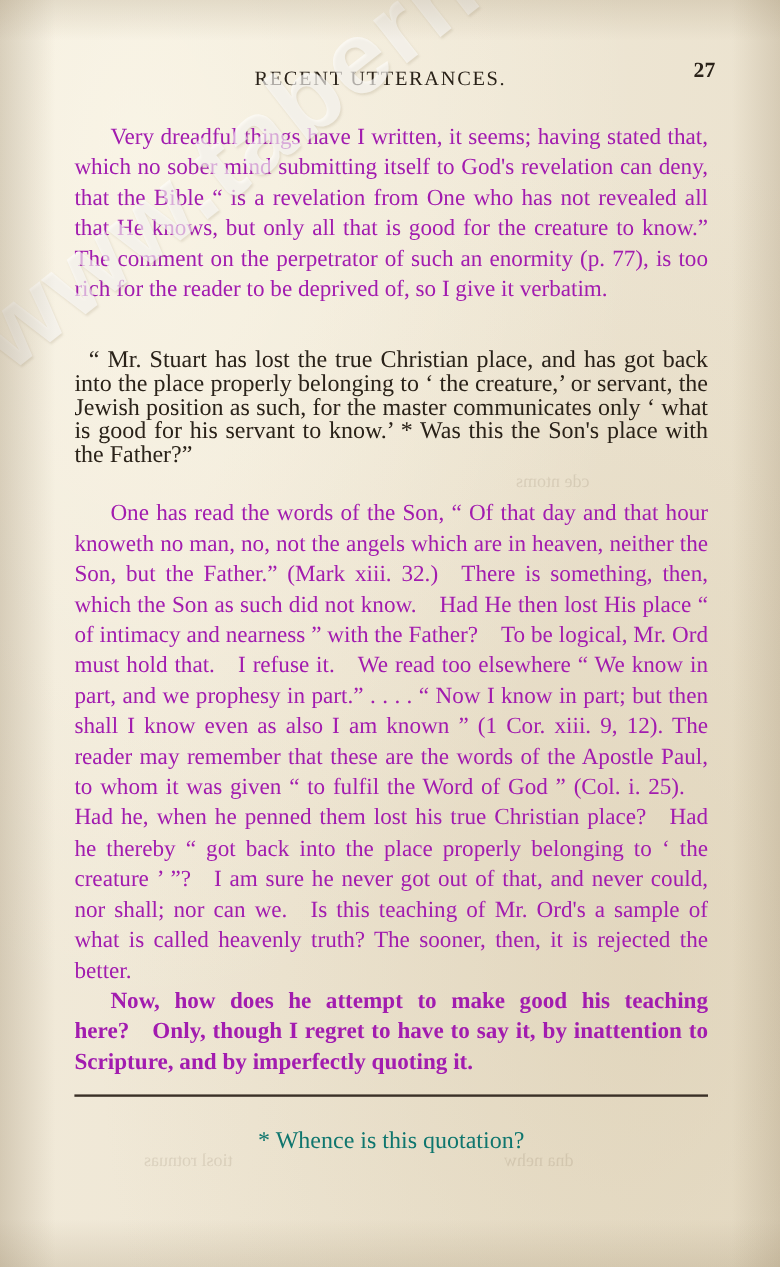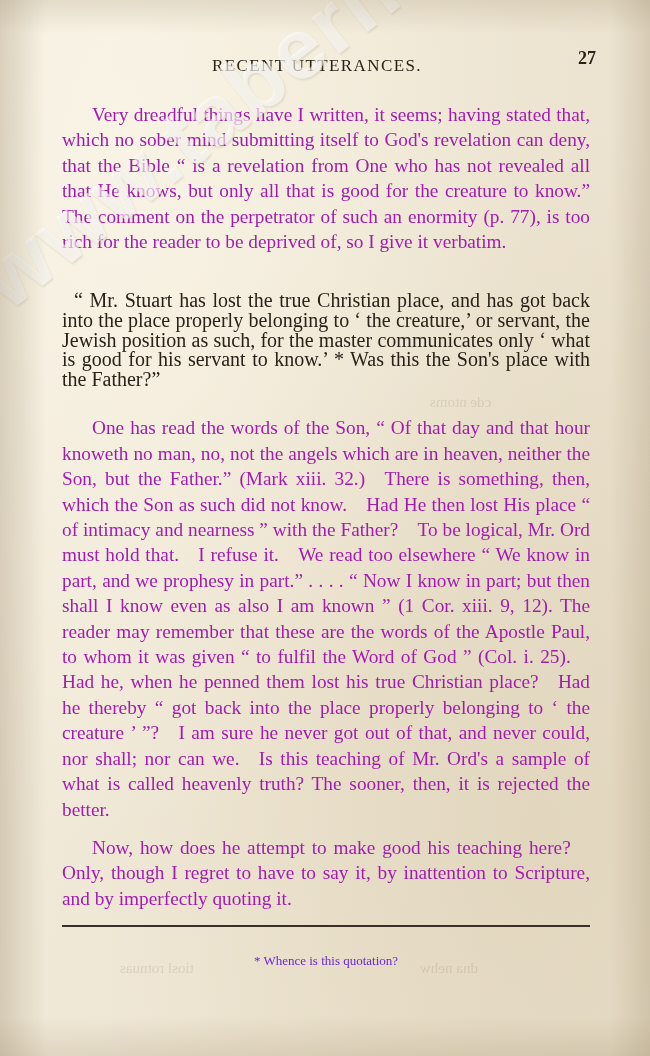--- a/index.html
+++ b/index.html
@@ -112,21 +112,21 @@
   }
 
   p.body {
     margin: 0 0 0 0;
     font-size: 19.3px;
     line-height: 25.4px;
     text-align: justify;
     text-indent: 30px;
     color: #a21caf;
   }
-  p.body + p.body { margin-top: 13px; }
+  p.body + p.body { margin-top: 0; font-weight: bold; }
 
   .quote {
     margin: 20px 0 26px 0;
     font-size: 20px;
     line-height: 19.6px;
     text-align: justify;
     text-indent: 12px;
     color: #2a2219;
   }
 
@@ -134,22 +134,22 @@
 
   .rule {
     margin: 14px 0 0 0;
     border: none;
     border-top: 2px solid #3a3027;
     width: 100%;
   }
   .footnote {
     margin-top: 26px;
     text-align: center;
-    font-size: 13px;
-    color: #6d28d9;
+    font-size: 20px;
+    color: #0f766e;
   }
 </style>
 </head>
 <body>
 
 <div class="page"></div>
 
 <div class="bleed" style="left:430px; top:394px;">cde ntoms</div>
 <div class="bleed" style="left:120px; top:960px;">tiosl rotnuas</div>
 <div class="bleed" style="left:420px; top:960px;">dna nehw</div>

